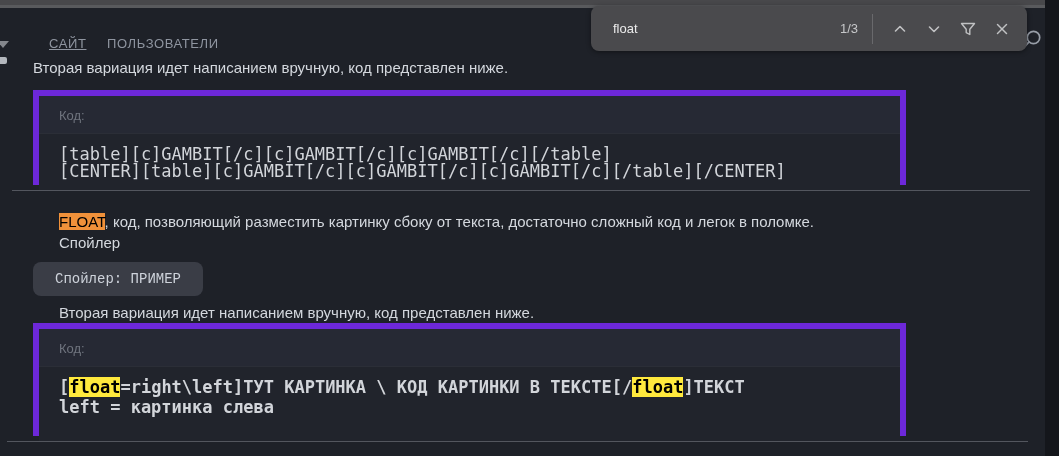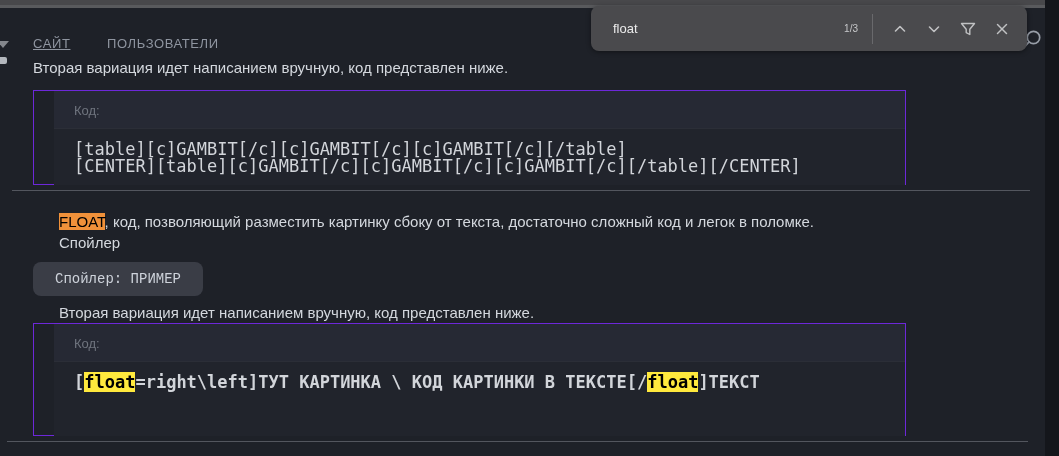--- a/index.html
+++ b/index.html
@@ -13,21 +13,21 @@
   .chrome-strip{position:absolute;left:0;top:0;width:1059px;height:5px;background:#48484b;}
   .chrome-strip2{position:absolute;left:0;top:5px;width:1059px;height:3px;background:#595a5d;}
   
   .right-strip{position:absolute;right:0;top:0;width:14px;height:456px;background:#14161b;z-index:15;}
 
   
   .nav-item{
     position:absolute;top:36px;height:16px;line-height:16px;
     font-size:13px;letter-spacing:.6px;color:#8f95a0;text-decoration:none;cursor:pointer;
   }
-  .nav-site{left:33px;text-decoration:underline;}
+  .nav-site{left:49px;text-decoration:underline;}
   .nav-users{left:96px;margin-left:11px;}
 
   
   .edge-caret{position:absolute;left:-3px;top:41px;width:0;height:0;
     border-left:6px solid transparent;border-right:6px solid transparent;border-top:7px solid #84878d;}
   .edge-chip{position:absolute;left:-2px;top:57px;width:9px;height:7px;background:#b3b7bd;border-radius:2px;}
 
   
   .page-search{position:absolute;left:1019px;top:27px;z-index:5;cursor:pointer;}
 
@@ -36,21 +36,21 @@
   .para1-clip{position:absolute;left:33px;top:60px;height:20px;overflow:hidden;}
   .para1-clip .inner{font-size:15px;line-height:22px;color:#d4d8de;white-space:nowrap;margin-top:-3px;}
   .float-line{top:212px;}
   .float-sub{top:233px;}
   .para2{top:303px;}
 
   .hl-active{background:#f0913a;color:#000;}
   .hl-match{background:#ffe93d;color:#000;}
 
   
-  .codeblock{position:absolute;left:33px;width:873px;border:1px solid #6d28d9;box-sizing:border-box;padding-left:20px;}
+  .codeblock{position:absolute;left:33px;width:873px;border:6px solid #6d28d9;box-sizing:border-box;}
   .cb1{top:90px;height:95px;}
   .cb2{top:323px;height:113px;}
   .code-header{height:37px;background:#262934;border-bottom:1px solid #2b2e37;}
   .code-label{display:block;padding:12px 0 0 20px;font-size:13px;color:#6f747e;}
   .code-body{background:#21242c;}
   .cb1 .code-body{height:56px;padding:12px 0 0 20px;box-sizing:border-box;}
   .cb2 .code-body{height:74px;padding:10px 0 0 20px;box-sizing:border-box;}
   .code-line{font-family:"DejaVu Sans Mono",monospace;font-size:17px;color:#d2d5da;white-space:pre;}
   .cb1 .code-line{line-height:17px;}
   .cb2 .code-line{line-height:20px;font-weight:bold;}
@@ -70,21 +70,21 @@
   .find-bar{
     position:absolute;left:591px;top:6px;width:436px;height:45px;
     background:#4a4a4d;border-radius:8px;z-index:20;
     box-shadow:0 1px 5px rgba(0,0,0,.45);
     display:flex;align-items:center;padding:0 8px 0 20px;box-sizing:border-box;
   }
   .find-input{
     flex:1;min-width:0;background:transparent;border:none;outline:none;
     color:#ececec;font-size:13px;font-family:"Liberation Sans",sans-serif;
   }
-  .find-count{font-size:10px;color:#c6c7c9;margin-right:14px;}
+  .find-count{font-size:13px;color:#c6c7c9;margin-right:14px;}
   .find-sep{width:1px;height:30px;background:#69696c;margin-right:10px;}
   .find-btn{
     width:30px;height:34px;border:none;background:transparent;padding:0;margin:0 2px;
     display:flex;align-items:center;justify-content:center;cursor:pointer;border-radius:4px;
   }
   .find-btn svg{display:block;}
 </style>
 </head>
 <body>
 
@@ -126,20 +126,21 @@
   <button class="spoiler">Спойлер: ПРИМЕР</button>
 
   <div class="para para2">Вторая вариация идет написанием вручную, код представлен ниже.</div>
 
   <div class="codeblock cb2">
     <div class="code-header">
       <span class="code-label">Код:</span>
     </div>
     <div class="code-body">
       <div class="code-line"><span>[</span><span class="hl-match">float</span><span>=right\left]ТУТ КАРТИНКА \ КОД КАРТИНКИ В ТЕКСТЕ[/</span><span class="hl-match">float</span><span>]ТЕКСТ</span></div>
+      <div class="code-line">left = картинка слева</div>
     </div>
   </div>
 
   <div class="divider d2"></div>
 
   <div class="find-bar">
     <input class="find-input" value="float" style="">
     <span class="find-count">1/3</span>
     <span class="find-sep"></span>
     <button class="find-btn">

